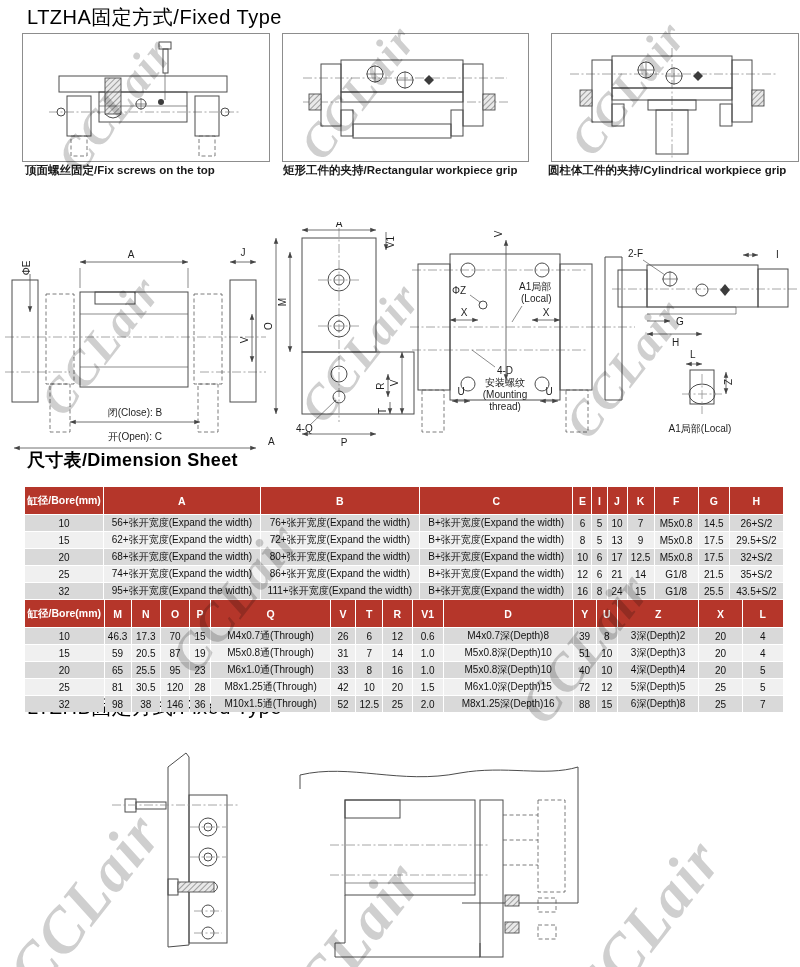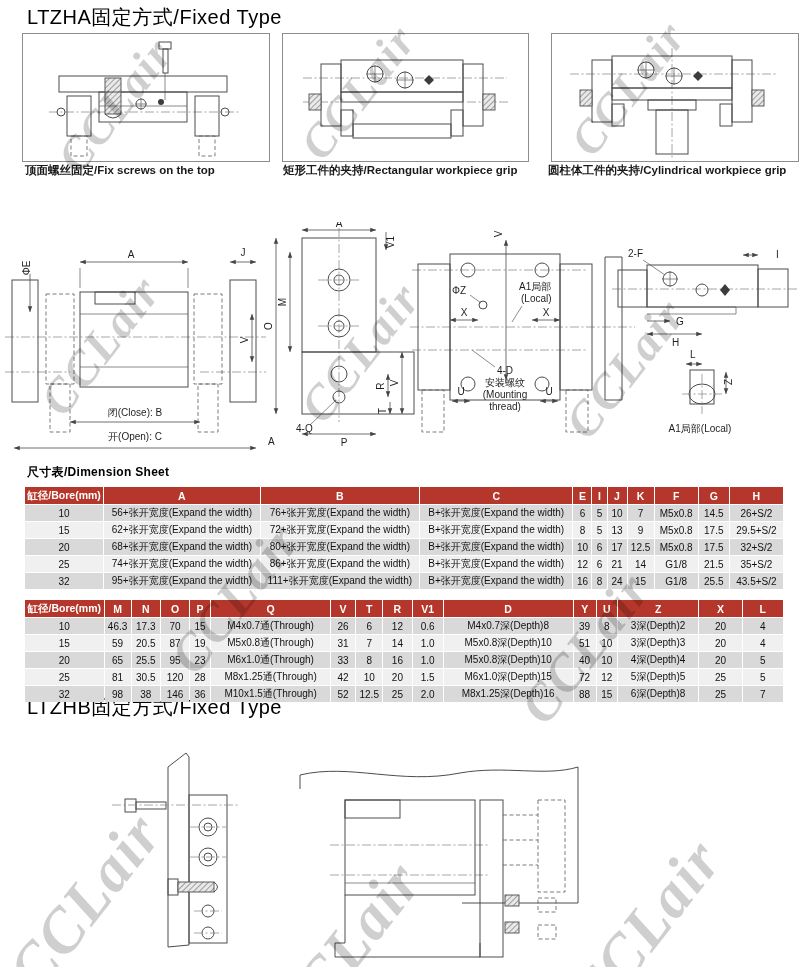--- a/index.html
+++ b/index.html
@@ -8,21 +8,21 @@
   .h1{position:absolute;font-weight:400;font-size:20px;letter-spacing:.5px;white-space:nowrap;}
   .h2{position:absolute;font-weight:800;font-size:19px;letter-spacing:.3px;white-space:nowrap;}
   .fig{position:absolute;top:33px;height:127px;border:1px solid #8d8d8d;background:#fff;}
   .cap{position:absolute;top:163px;font-size:11.5px;font-weight:bold;color:#1a1a1a;white-space:nowrap;}
   .wm{position:absolute;font-family:"Liberation Serif",serif;font-style:italic;font-weight:800;
       color:#cfcfcf;mix-blend-mode:multiply;letter-spacing:2px;white-space:nowrap;
       transform:translate(-50%,-50%) rotate(-52deg);z-index:6;pointer-events:none;}
   
   table.dim{position:absolute;left:24px;border-collapse:separate;border-spacing:1px;
             table-layout:fixed;width:760px;z-index:2;}
-  table.dim th{background:#b5362a;color:#fff;font-weight:bold;font-size:10.5px;height:17px;
+  table.dim th{background:#b5362a;color:#fff;font-weight:bold;font-size:10.5px;height:27px;
                padding:0 1px;white-space:nowrap;overflow:hidden;}
   table.dim td{text-align:center;font-size:10px;height:16px;padding:0 1px;white-space:nowrap;
                overflow:hidden;color:#111;}
   table.dim tbody tr:nth-child(odd) td{background:#d9d9d9;}
   table.dim tbody tr:nth-child(even) td{background:#f0f0f0;}
   
   svg .ln{stroke:#4c4c4c;fill:none;stroke-width:1;}
   svg .thin{stroke:#5a5a5a;fill:none;stroke-width:.7;}
   svg .dsh{stroke:#5a5a5a;fill:none;stroke-width:.8;stroke-dasharray:4 2.5;}
   svg .cln{stroke:#8f8f8f;fill:none;stroke-width:.8;stroke-dasharray:9 2.5 2 2.5;}
@@ -270,21 +270,21 @@
       <line class="cln" x1="682" y1="172" x2="722" y2="172"></line>
         <line class="cln" x1="702" y1="152" x2="702" y2="192"></line>
       <line class="dim" x1="686" y1="142" x2="702" y2="142" marker-start="url(#arr)" marker-end="url(#arr)"></line>
       <text x="690" y="136">L</text>
       <line class="dim" x1="726" y1="150" x2="726" y2="172" marker-start="url(#arr)" marker-end="url(#arr)"></line>
       <text x="732" y="160" transform="rotate(-90 732 160)" text-anchor="middle">Z</text>
       <text x="700" y="210" text-anchor="middle">A1局部(Local)</text>
     </g>
   </svg>
 
-  <div class="h2" style="left:27px;top:464px;font-size:12px">尺寸表/Dimension Sheet</div>
+  <div class="h2" style="left:27px;top:448px;font-size:18px">尺寸表/Dimension Sheet</div>
 
   <table class="dim" style="top:486px">
       <colgroup>
         <col style="width: 78px;">
         <col style="width: 155px;">
         <col style="width: 158px;">
         <col style="width: 152px;">
         <col style="width: 18px;">
         <col style="width: 14px;">
         <col style="width: 19px;">

